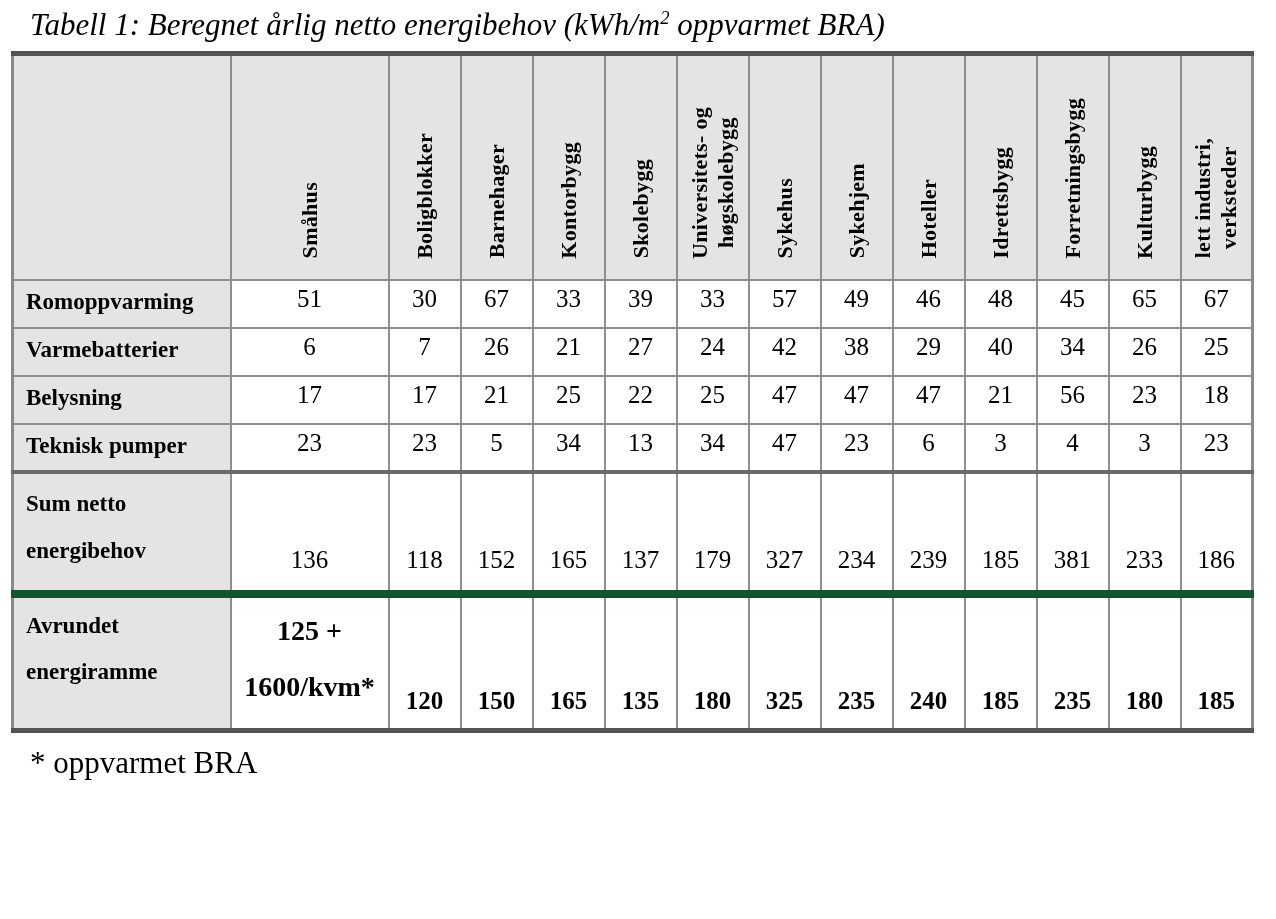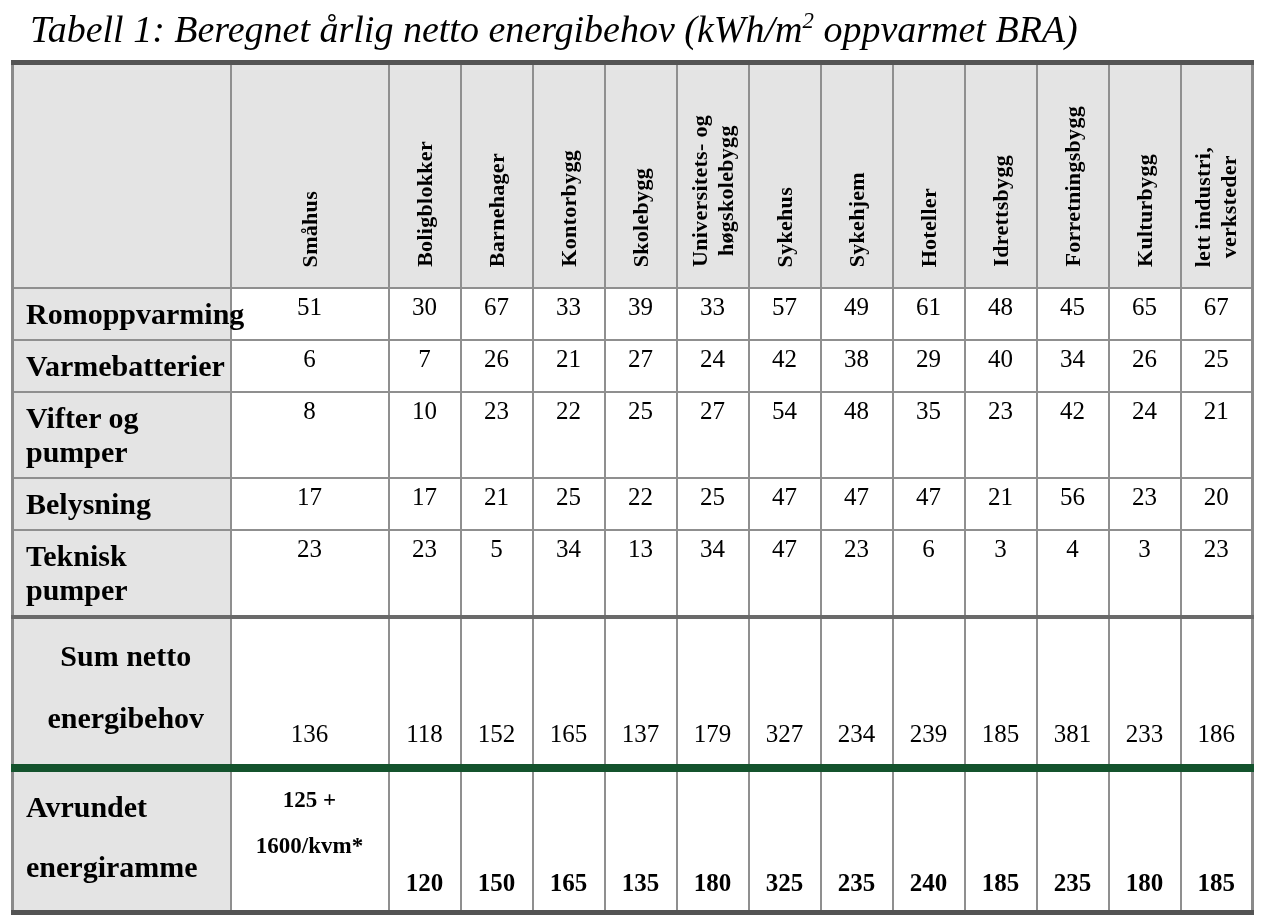--- a/index.html
+++ b/index.html
@@ -7,21 +7,21 @@
   body {
     width: 1276px; height: 919px;
     background: #ffffff;
     font-family: "Liberation Serif", "DejaVu Serif", serif;
     color: #000;
     overflow: hidden;
   }
   .title {
     margin: 6px 0 6px 30px;
     font-style: italic;
-    font-size: 38px;
+    font-size: 31px;
     line-height: 1.25;
     white-space: nowrap;
   }
   .title sup { font-size: 0.60em; }
 
   table.tbl {
     border-collapse: collapse;
     table-layout: fixed;
     margin-left: 11px;
     width: 1239px;
@@ -58,53 +58,52 @@
     text-align: center;
     vertical-align: top;
     padding: 4px 2px 0 2px;
     height: 48px;
     background: #ffffff;
   }
   tbody td.lbl {
     background: #e4e4e4;
     text-align: left;
     font-weight: bold;
-    font-size: 30px;
+    font-size: 23px;
     padding: 8px 4px 8px 12px;
   }
 
   tr.sum-row td {
     border-top: 4px solid #6a6a6a;
     height: 98px;
     vertical-align: bottom;
     padding-bottom: 16px;
   }
   tr.sum-row td.lbl {
     vertical-align: top;
     padding-top: 6px;
     line-height: 2.05;
     white-space: pre-line;
-    text-align: center;
   }
   tr.avr-row td {
     border-top: 8px solid #14532d;
     border-bottom: 5px solid #545454;
     height: 94px;
     vertical-align: bottom;
     padding-bottom: 13px;
     font-weight: bold;
   }
   tr.avr-row td.lbl,
   tr.avr-row td.multi {
     vertical-align: top;
     padding-top: 5px;
     line-height: 2.0;
     white-space: pre-line;
   }
-  tr.avr-row td.multi { font-size: 23px; }
+  tr.avr-row td.multi { font-size: 28px; }
 
   .footnote {
     margin: 12px 0 0 30px;
     font-size: 31px;
   }
 </style>
 </head>
 <body>
 
 <div class="title"><span>Tabell 1: Beregnet årlig netto energibehov (kWh/m</span><sup>2</sup><span> oppvarmet BRA)</span></div>
@@ -150,21 +149,21 @@
       <tr>
         <td class="lbl">Romoppvarming</td>
         <td>51</td>
         <td>30</td>
         <td>67</td>
         <td>33</td>
         <td>39</td>
         <td>33</td>
         <td>57</td>
         <td>49</td>
-        <td>61</td>
+        <td>46</td>
         <td>48</td>
         <td>45</td>
         <td>65</td>
         <td>67</td>
       </tr>
       <tr>
         <td class="lbl">Varmebatterier</td>
         <td>6</td>
         <td>7</td>
         <td>26</td>
@@ -173,50 +172,34 @@
         <td>24</td>
         <td>42</td>
         <td>38</td>
         <td>29</td>
         <td>40</td>
         <td>34</td>
         <td>26</td>
         <td>25</td>
       </tr>
       <tr>
-        <td class="lbl">Vifter og pumper</td>
-        <td>8</td>
-        <td>10</td>
-        <td>23</td>
-        <td>22</td>
-        <td>25</td>
-        <td>27</td>
-        <td>54</td>
-        <td>48</td>
-        <td>35</td>
-        <td>23</td>
-        <td>42</td>
-        <td>24</td>
-        <td>21</td>
-      </tr>
-      <tr>
         <td class="lbl">Belysning</td>
         <td>17</td>
         <td>17</td>
         <td>21</td>
         <td>25</td>
         <td>22</td>
         <td>25</td>
         <td>47</td>
         <td>47</td>
         <td>47</td>
         <td>21</td>
         <td>56</td>
         <td>23</td>
-        <td>20</td>
+        <td>18</td>
       </tr>
       <tr>
         <td class="lbl">Teknisk pumper</td>
         <td>23</td>
         <td>23</td>
         <td>5</td>
         <td>34</td>
         <td>13</td>
         <td>34</td>
         <td>47</td>

